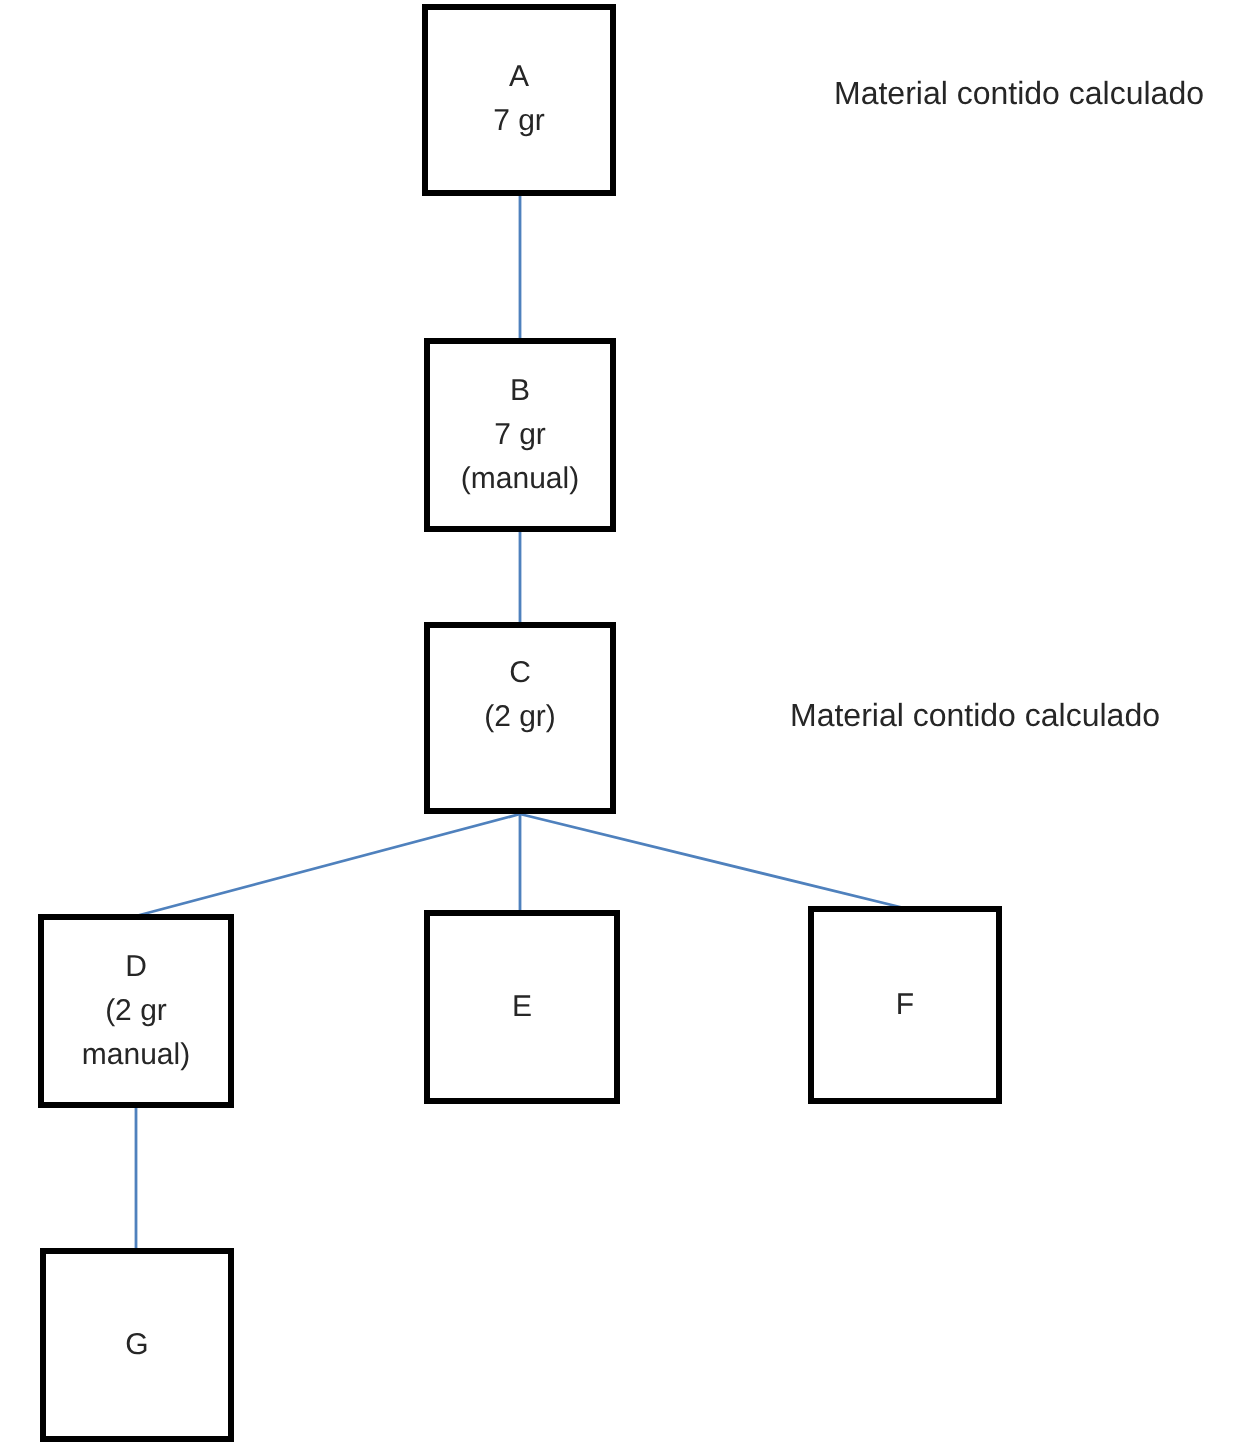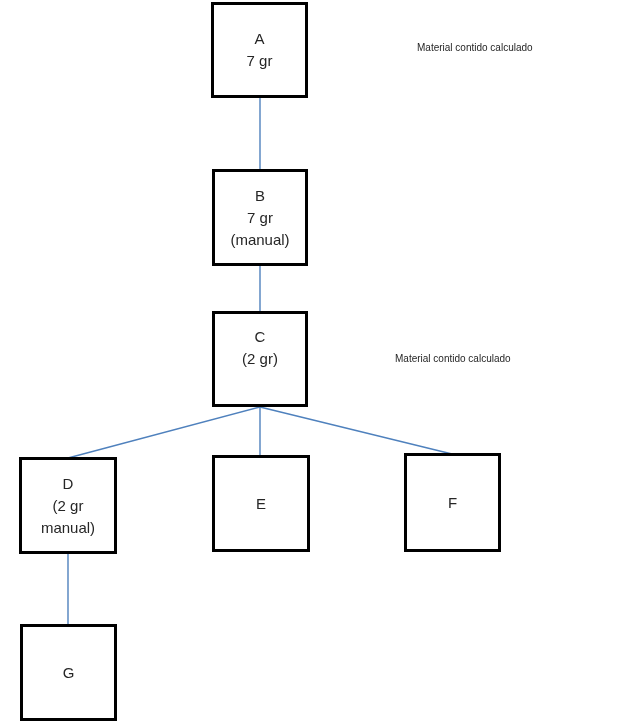--- a/index.html
+++ b/index.html
@@ -42,21 +42,21 @@
   .node-b { left: 212px; top: 169px; width: 96px; height: 97px; }
   .node-c { left: 212px; top: 311px; width: 96px; height: 96px; }
   .node-d { left: 19px;  top: 457px; width: 98px; height: 97px; }
   .node-e { left: 212px; top: 455px; width: 98px; height: 97px; }
   .node-f { left: 404px; top: 453px; width: 97px; height: 99px; }
   .node-g { left: 20px;  top: 624px; width: 97px; height: 97px; }
   
   .node-c .node-text { transform: translateY(-11px); }
   .annotation {
     position: absolute;
-    font-size: 10px;
+    font-size: 16px;
     line-height: 20px;
     color: #262626;
     white-space: nowrap;
   }
   .ann-1 { left: 417px; top: 38px; }
   .ann-2 { left: 395px; top: 349px; }
 </style>
 </head>
 <body>
 

